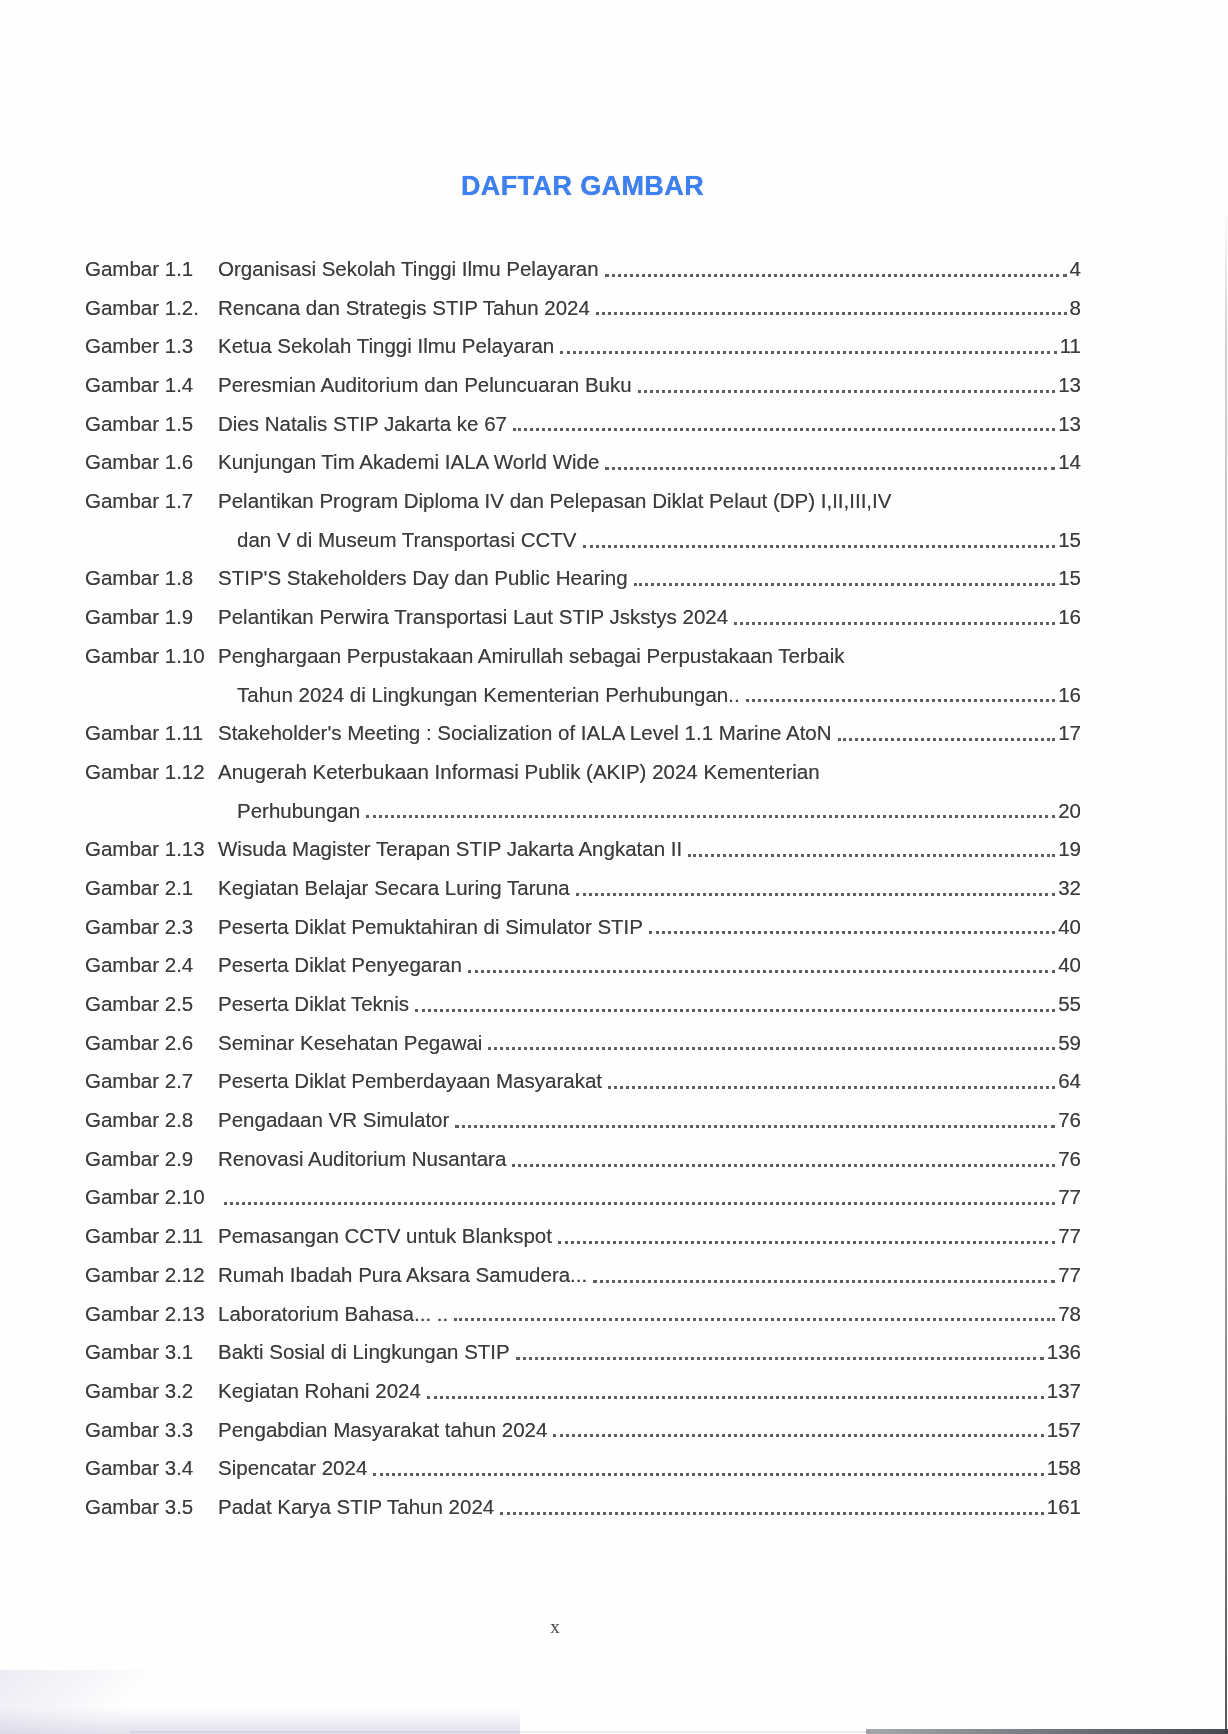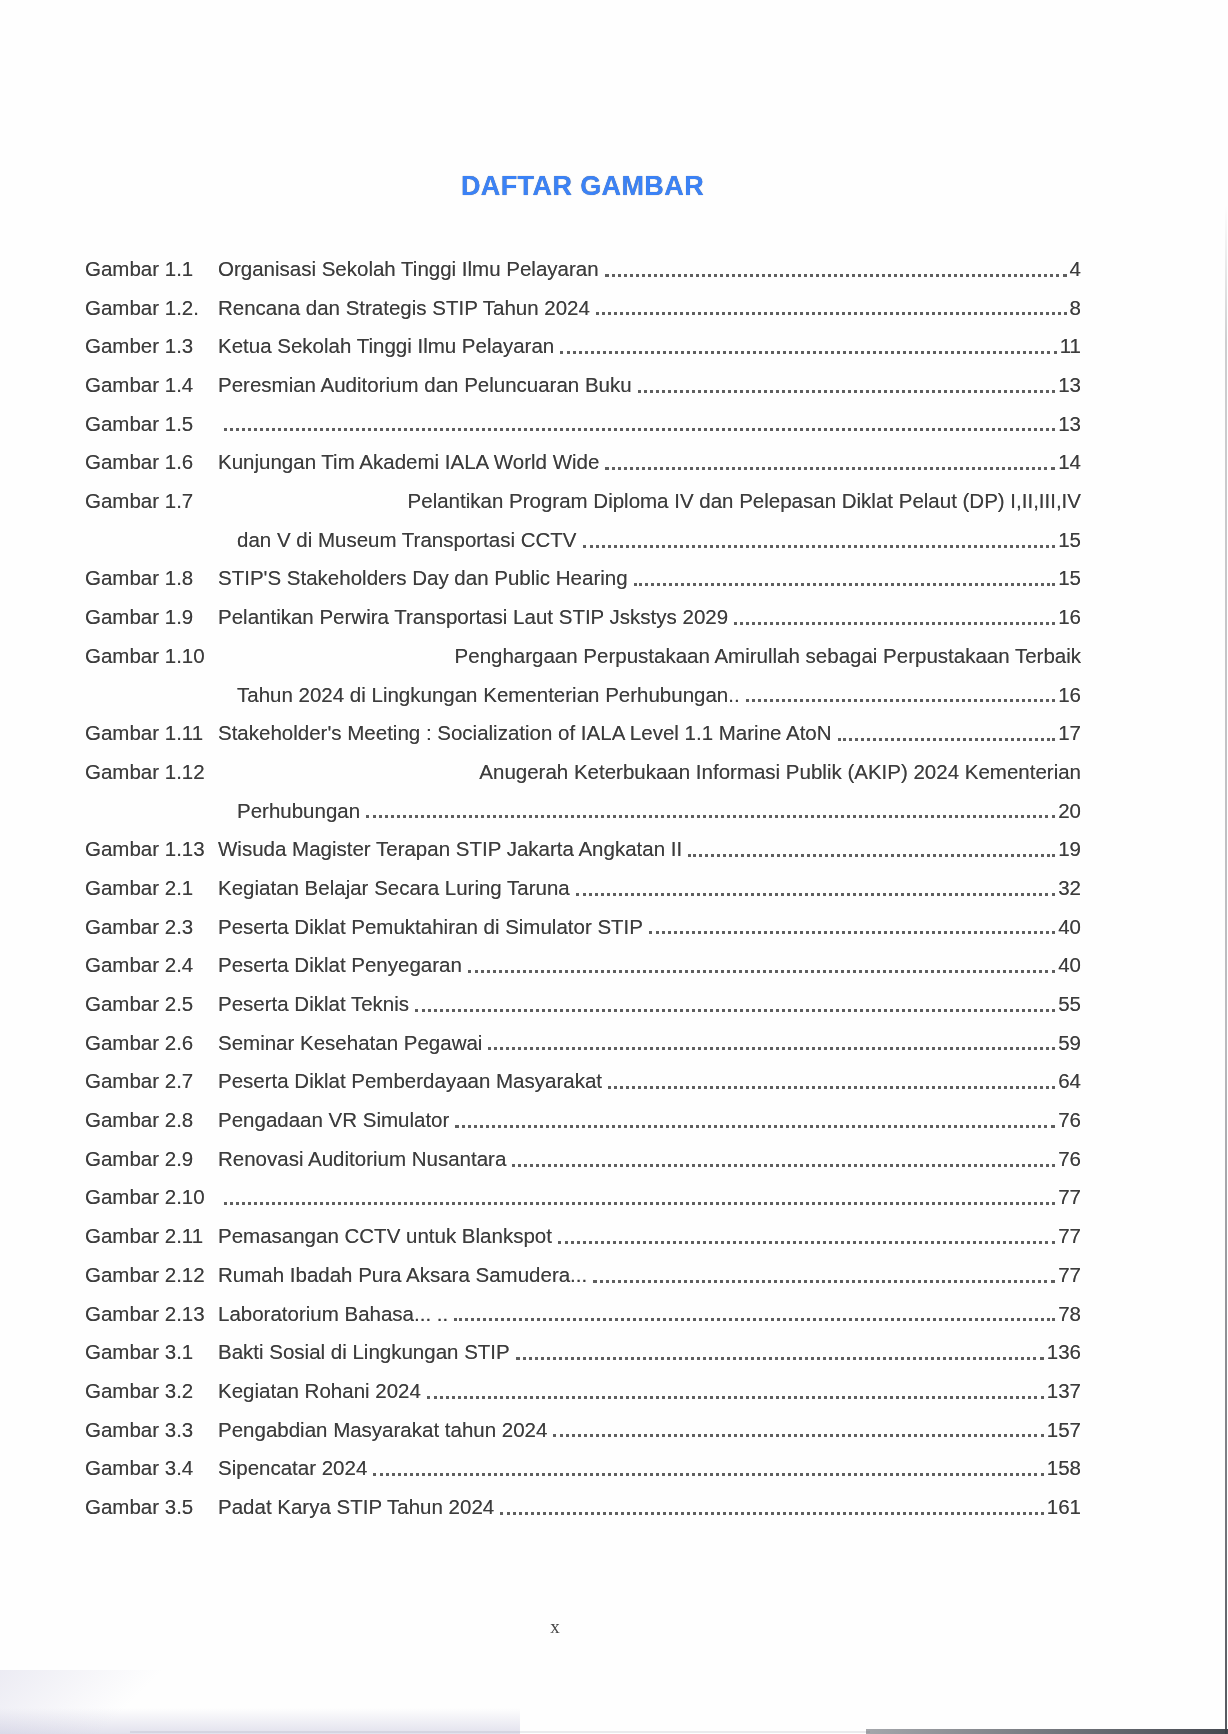--- a/index.html
+++ b/index.html
@@ -24,21 +24,20 @@
   .figure-list {
     position:absolute; top:250px; left:85px; width:996px;
     font-size:20.5px;
     color:#3c3c3c;
     text-shadow:0 0 0.55px rgba(56,56,56,0.6);
   }
   .line {
     display:flex; align-items:flex-end;
     height:38.7px; line-height:38.7px;
     white-space:pre;
-    justify-content:space-between;
   }
   .flabel { flex:0 0 133px; }
   .indent { flex:0 0 152px; }
   .ftext  { flex:0 0 auto; }
   .leader {
     flex:1 1 auto; min-width:6px; height:0;
     border-bottom:3px dotted #4a4a4a;
     margin:0 3px 12px 6px;
     opacity:0.88;
   }
@@ -82,26 +81,26 @@
 
 <div class="sheet"></div>
 
 <div class="doc-title">DAFTAR GAMBAR</div>
 
 <div class="figure-list">
     <div class="line"><span class="flabel">Gambar 1.1</span><span class="ftext">Organisasi Sekolah Tinggi Ilmu Pelayaran</span><span class="leader"></span><span class="pageno">4</span></div>
     <div class="line"><span class="flabel">Gambar 1.2.</span><span class="ftext">Rencana dan Strategis STIP Tahun 2024</span><span class="leader"></span><span class="pageno">8</span></div>
     <div class="line"><span class="flabel">Gamber 1.3</span><span class="ftext">Ketua Sekolah Tinggi Ilmu Pelayaran</span><span class="leader"></span><span class="pageno">11</span></div>
     <div class="line"><span class="flabel">Gambar 1.4</span><span class="ftext">Peresmian Auditorium dan Peluncuaran Buku</span><span class="leader"></span><span class="pageno">13</span></div>
-    <div class="line"><span class="flabel">Gambar 1.5</span><span class="leader"></span><span class="pageno">13</span></div>
+    <div class="line"><span class="flabel">Gambar 1.5</span><span class="ftext">Dies Natalis STIP Jakarta ke 67</span><span class="leader"></span><span class="pageno">13</span></div>
     <div class="line"><span class="flabel">Gambar 1.6</span><span class="ftext">Kunjungan Tim Akademi IALA World Wide</span><span class="leader"></span><span class="pageno">14</span></div>
     <div class="line"><span class="flabel">Gambar 1.7</span><span class="ftext">Pelantikan Program Diploma IV dan Pelepasan Diklat Pelaut (DP) I,II,III,IV</span></div>
     <div class="line"><span class="indent"></span><span class="ftext">dan V di Museum Transportasi CCTV</span><span class="leader"></span><span class="pageno">15</span></div>
     <div class="line"><span class="flabel">Gambar 1.8</span><span class="ftext">STIP'S Stakeholders Day dan Public Hearing</span><span class="leader"></span><span class="pageno">15</span></div>
-    <div class="line"><span class="flabel">Gambar 1.9</span><span class="ftext">Pelantikan Perwira Transportasi Laut STIP Jskstys 2029</span><span class="leader"></span><span class="pageno">16</span></div>
+    <div class="line"><span class="flabel">Gambar 1.9</span><span class="ftext">Pelantikan Perwira Transportasi Laut STIP Jskstys 2024</span><span class="leader"></span><span class="pageno">16</span></div>
     <div class="line"><span class="flabel">Gambar 1.10</span><span class="ftext">Penghargaan Perpustakaan Amirullah sebagai Perpustakaan Terbaik</span></div>
     <div class="line"><span class="indent"></span><span class="ftext">Tahun 2024 di Lingkungan Kementerian Perhubungan..</span><span class="leader"></span><span class="pageno">16</span></div>
     <div class="line"><span class="flabel">Gambar 1.11</span><span class="ftext">Stakeholder's Meeting : Socialization of IALA Level 1.1 Marine AtoN</span><span class="leader"></span><span class="pageno">17</span></div>
     <div class="line"><span class="flabel">Gambar 1.12</span><span class="ftext">Anugerah Keterbukaan Informasi Publik (AKIP) 2024 Kementerian</span></div>
     <div class="line"><span class="indent"></span><span class="ftext">Perhubungan</span><span class="leader"></span><span class="pageno">20</span></div>
     <div class="line"><span class="flabel">Gambar 1.13</span><span class="ftext">Wisuda Magister Terapan STIP Jakarta Angkatan II</span><span class="leader"></span><span class="pageno">19</span></div>
     <div class="line"><span class="flabel">Gambar 2.1</span><span class="ftext">Kegiatan Belajar Secara Luring Taruna</span><span class="leader"></span><span class="pageno">32</span></div>
     <div class="line"><span class="flabel">Gambar 2.3</span><span class="ftext">Peserta Diklat Pemuktahiran di Simulator STIP</span><span class="leader"></span><span class="pageno">40</span></div>
     <div class="line"><span class="flabel">Gambar 2.4</span><span class="ftext">Peserta Diklat Penyegaran</span><span class="leader"></span><span class="pageno">40</span></div>
     <div class="line"><span class="flabel">Gambar 2.5</span><span class="ftext">Peserta Diklat Teknis</span><span class="leader"></span><span class="pageno">55</span></div>

